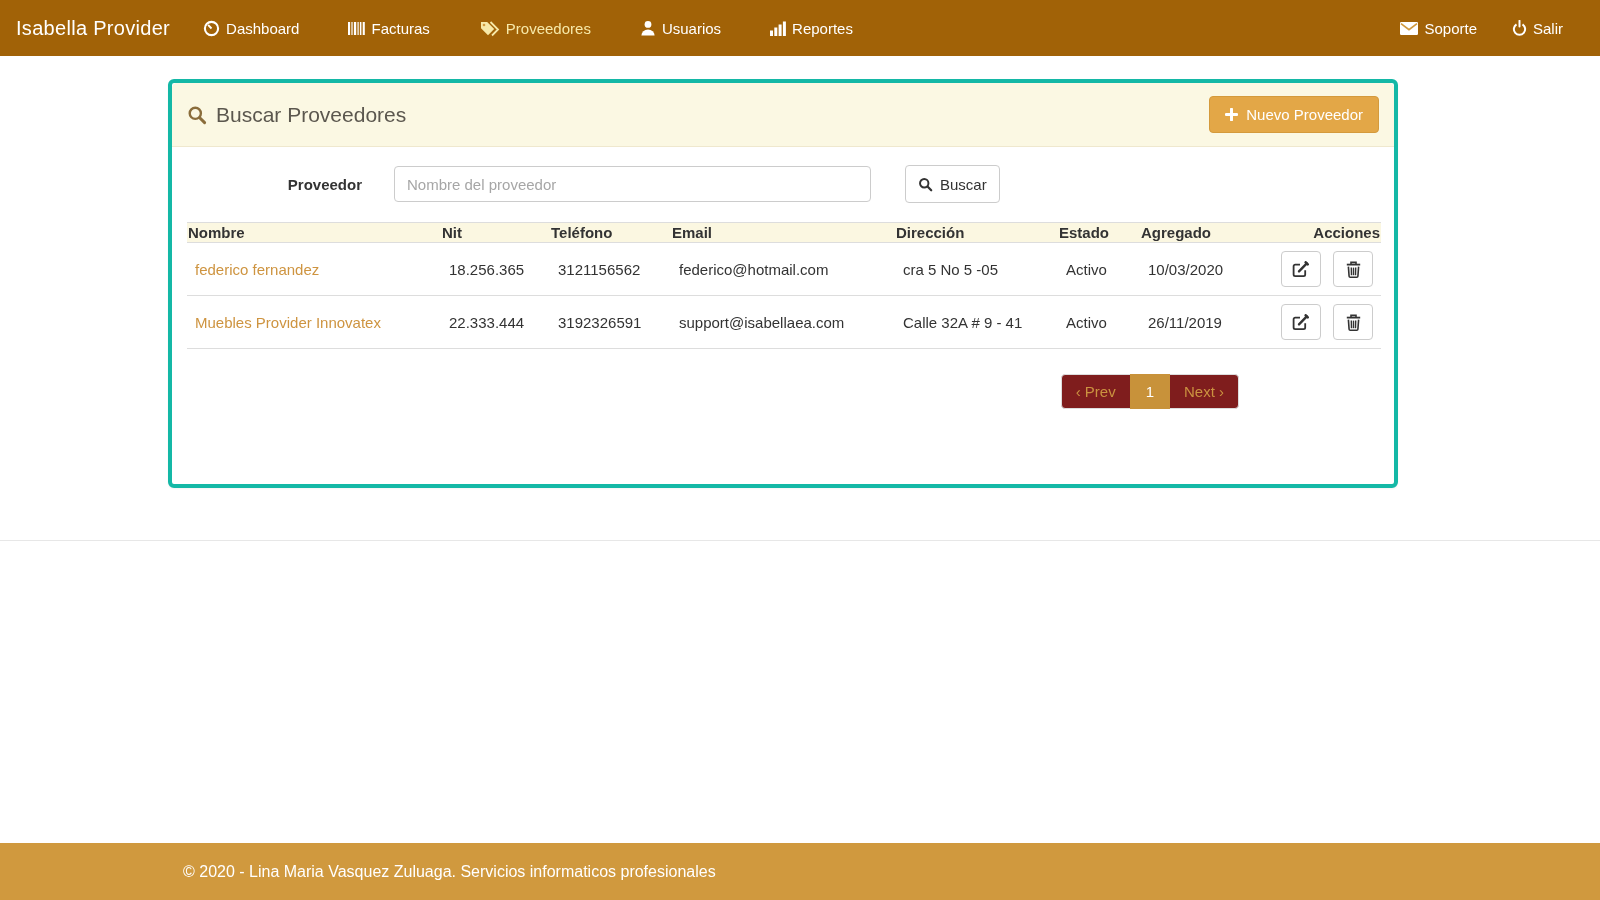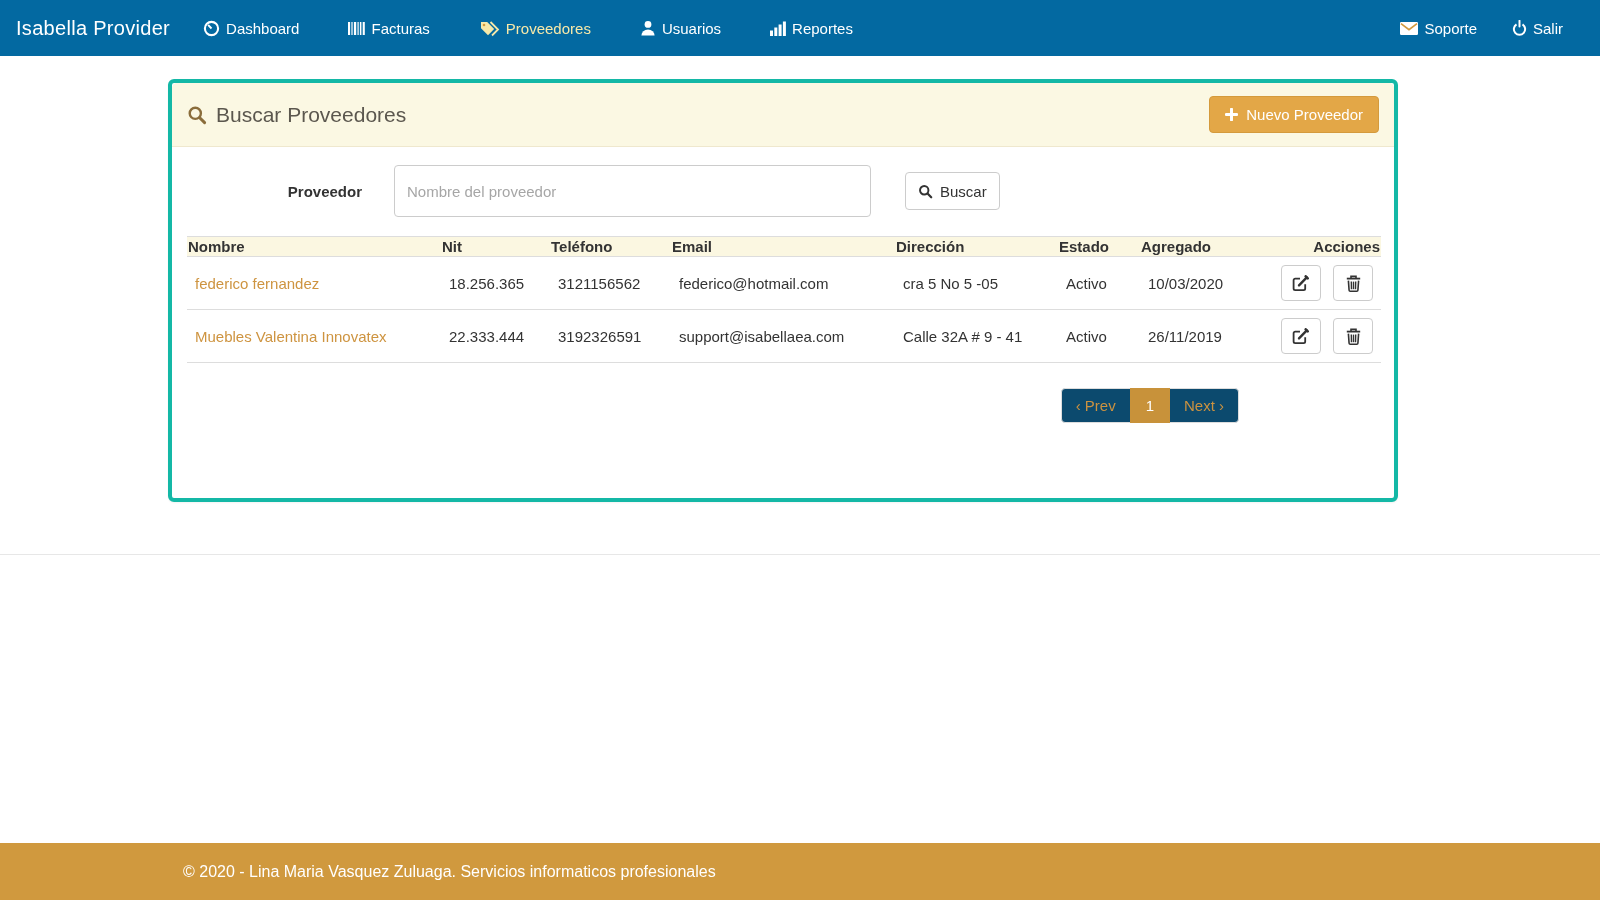--- a/index.html
+++ b/index.html
@@ -6,21 +6,21 @@
   html,body { margin:0; padding:0; }
   body {
     width:1600px; height:900px;
     font-family:"Liberation Sans", sans-serif;
     background:#ffffff; color:#333;
     display:flex; flex-direction:column; overflow:hidden;
   }
 
   
   .navbar {
-    height:56px; flex:0 0 56px; background:#0369a1;
+    height:56px; flex:0 0 56px; background:#a16207;
     display:flex; align-items:center; color:#fff;
   }
   .brand { font-size:20px; font-weight:500; margin-left:16px; letter-spacing:.3px; cursor:pointer; }
   .nav-left { display:flex; align-items:center; margin-left:33px; gap:49px; }
   .nav-right { display:flex; align-items:center; margin-left:auto; margin-right:37px; gap:35px; }
   .nav-item { display:flex; align-items:center; gap:6px; font-size:15px; cursor:pointer; white-space:nowrap; }
   .nav-item.active { color:#F7E9A9; }
   .icon { display:inline-flex; align-items:center; }
 
   
@@ -40,21 +40,21 @@
     margin-left:auto; background:#E3A747; border:1px solid #D49A3C; color:#fff;
     font-size:15px; padding:14px 15px; height:37px; border-radius:4px;
     display:flex; align-items:center; gap:8px; cursor:pointer;
   }
   .panel-body { padding:15px 15px 75px; }
 
   
   .search-row { display:flex; align-items:center; margin:3px 0 19px; }
   .search-label { width:175px; text-align:right; font-weight:bold; font-size:15px; color:#333; margin-right:32px; }
   .search-input {
-    width:477px; height:52px; border:1px solid #CCCCCC; border-radius:4px;
+    width:477px; height:36px; border:1px solid #CCCCCC; border-radius:4px;
     padding:0 12px; font-size:15px; color:#555; outline:none;
   }
   .search-input::placeholder { color:#A6A6A6; }
   .btn-buscar {
     margin-left:34px; height:38px; padding:0 12px;
     background:#fff; border:1px solid #CCCCCC; border-radius:4px;
     font-size:15px; color:#333; display:flex; align-items:center; gap:7px; cursor:pointer;
   }
 
   
@@ -71,21 +71,21 @@
     width:40px; height:36px; background:#fff; border:1px solid #CCC; border-radius:4px;
     display:inline-flex; align-items:center; justify-content:center; cursor:pointer;
     vertical-align:middle;
   }
   .btn-action + .btn-action { margin-left:8px; }
 
   
   .pagination-wrap { display:flex; justify-content:flex-end; padding-right:140px; margin-top:25px; }
   .pagination { display:flex; }
   .page-item {
-    border:1px solid #DDD; background:#0c4a6e; color:#CB9240;
+    border:1px solid #DDD; background:#7f1d1d; color:#CB9240;
     font-size:15px; padding:8px 14px; cursor:pointer; margin-left:-1px; position:relative;
   }
   .page-item.first { border-radius:4px 0 0 4px; margin-left:0; }
   .page-item.last  { border-radius:0 4px 4px 0; }
   .page-item.active { background:#C8923A; border-color:#C8923A; color:#fff; z-index:1; padding:8px 15px; }
 
   
   .divider { border:none; border-top:1px solid #E7E7E7; margin:52px 0 0 0; }
   .main-area { flex:1 1 auto; }
   .footer {
@@ -266,21 +266,21 @@
                         <path d="M2.4 5.6 L3.1 15.2 A1.1 1.1 0 0 0 4.2 16.2 H10.8 A1.1 1.1 0 0 0 11.9 15.2 L12.6 5.6" fill="none" stroke="#333" stroke-width="1.6"></path>
                         <line x1="5.3" y1="6.6" x2="5.5" y2="14.2" stroke="#333" stroke-width="1.4"></line>
                         <line x1="7.5" y1="6.6" x2="7.5" y2="14.2" stroke="#333" stroke-width="1.4"></line>
                         <line x1="9.7" y1="6.6" x2="9.5" y2="14.2" stroke="#333" stroke-width="1.4"></line>
                       </svg>
                   </span>
                 </button>
               </td>
             </tr>
             <tr>
-              <td><a class="row-link">Muebles Valentina Innovatex</a></td>
+              <td><a class="row-link">Muebles Provider Innovatex</a></td>
               <td>22.333.444</td>
               <td>3192326591</td>
               <td>support@isabellaea.com</td>
               <td>Calle 32A # 9 - 41</td>
               <td>Activo</td>
               <td>26/11/2019</td>
               <td class="td-acciones">
                 <button class="btn-action">
                   <span class="icon">
                     <svg width="17" height="17" viewBox="0 0 17 17">

